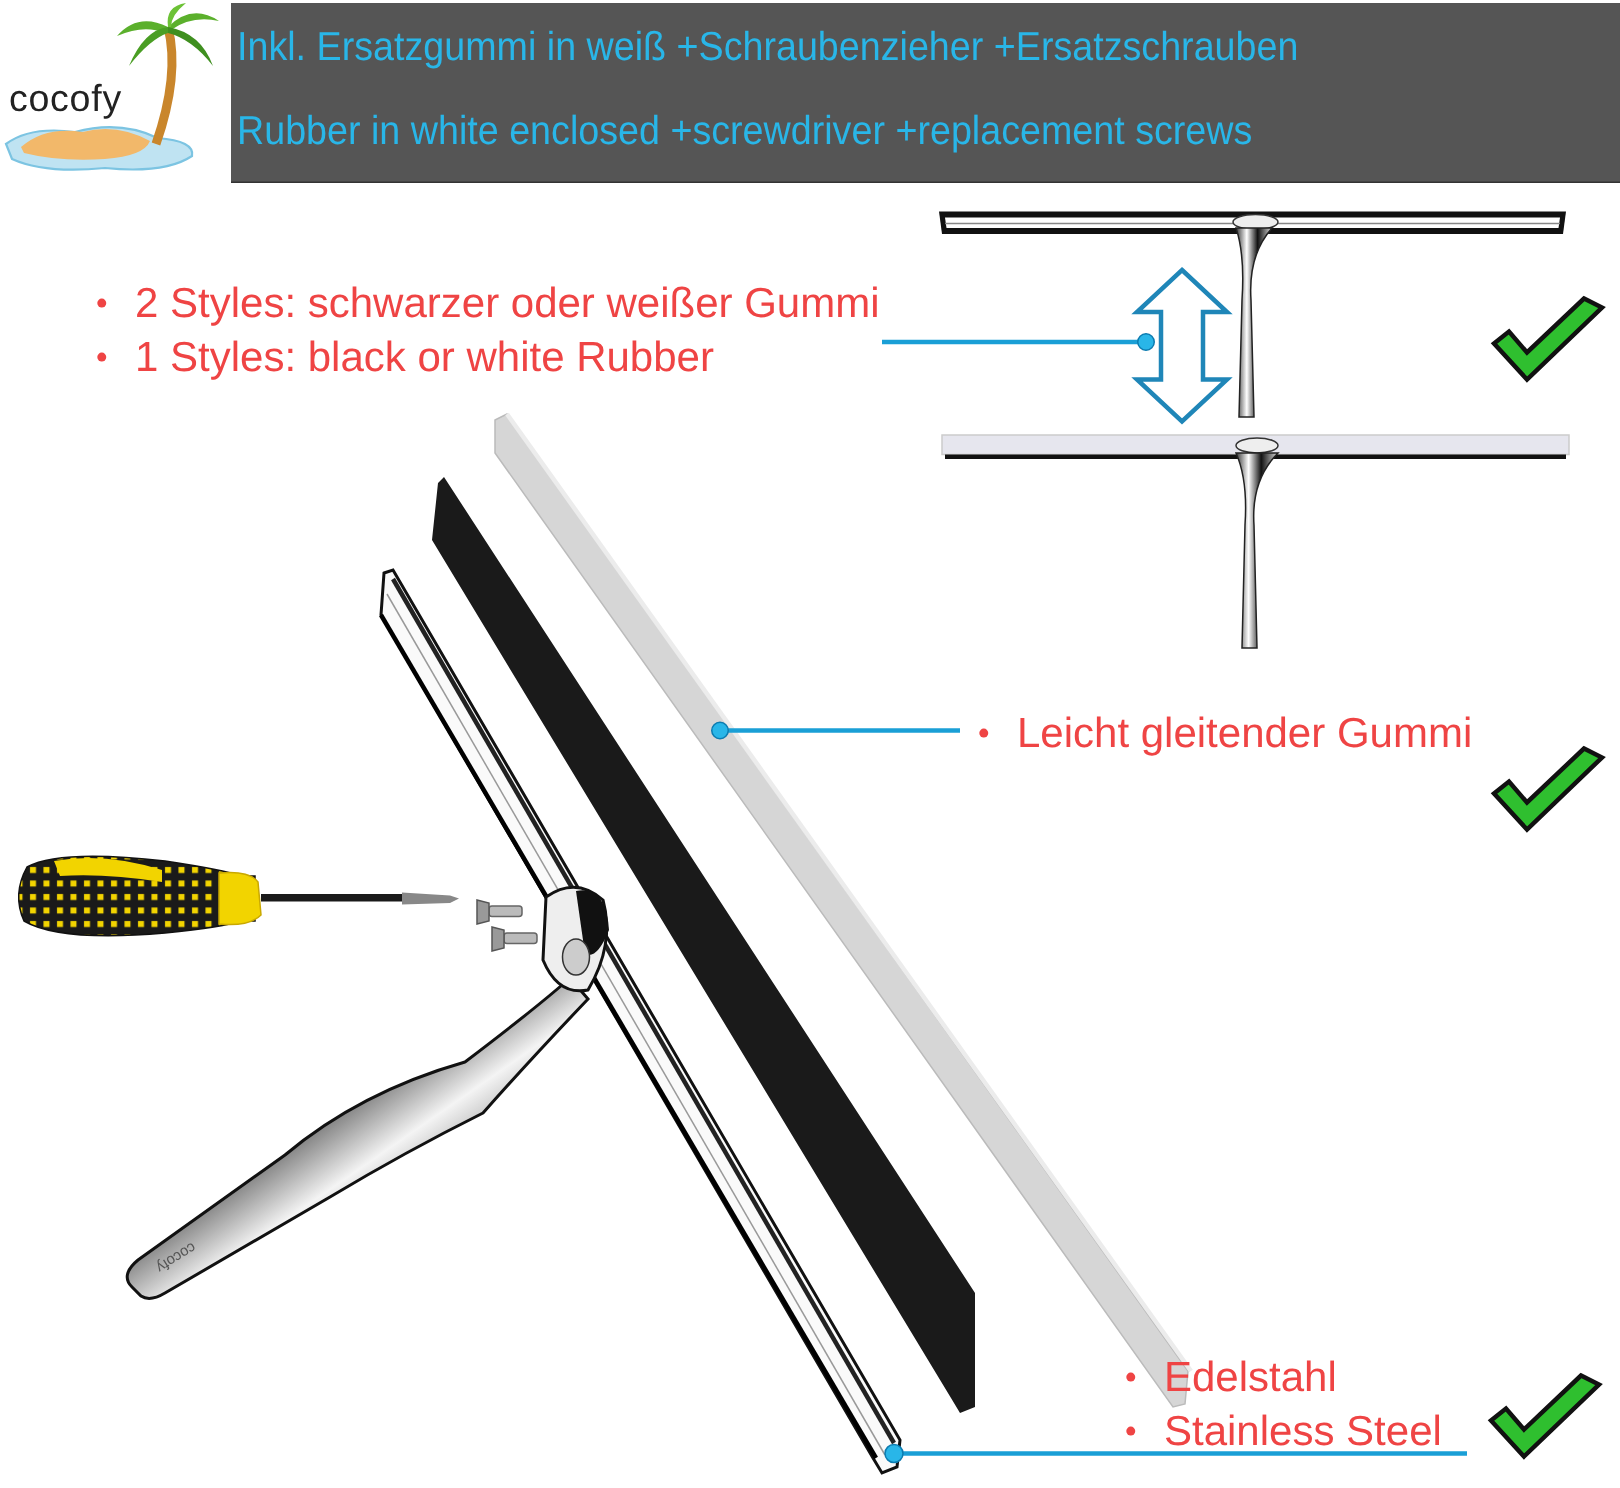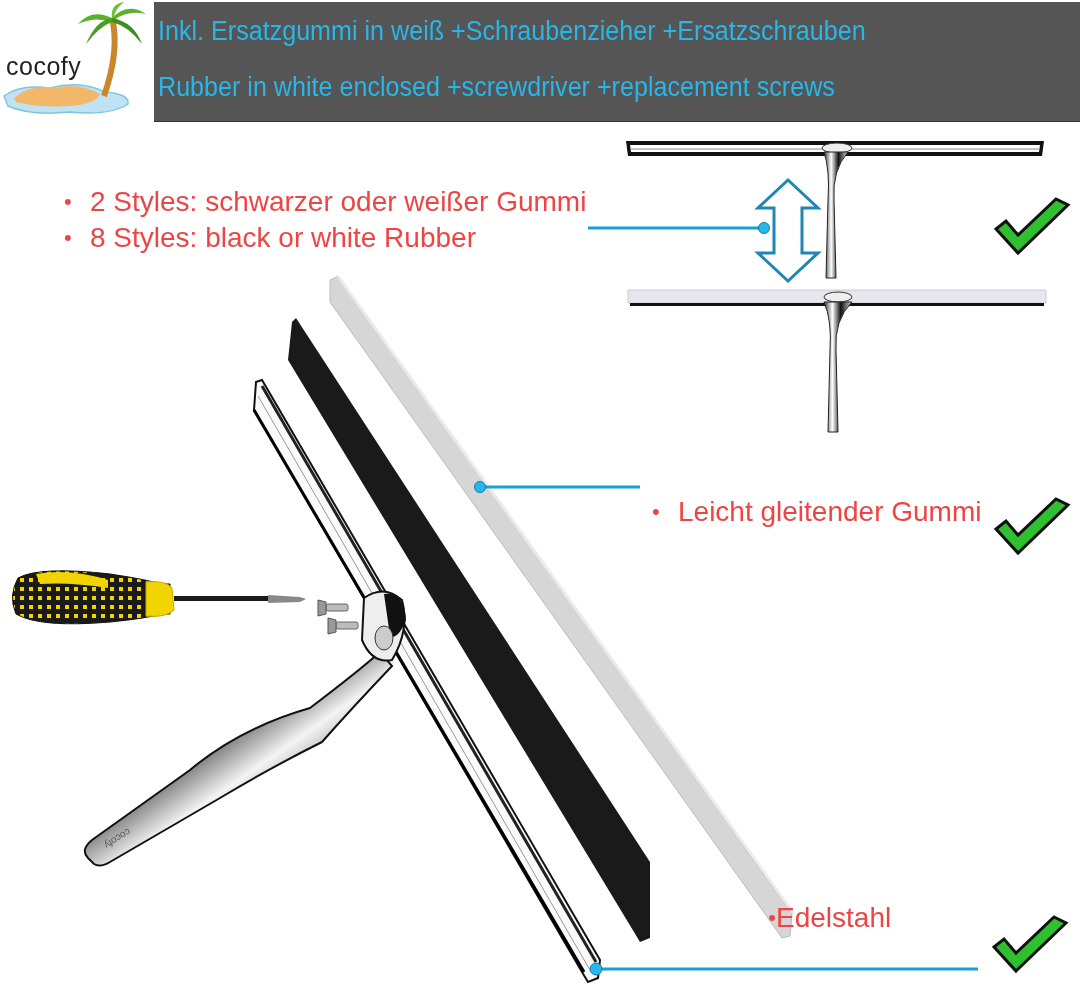--- a/index.html
+++ b/index.html
@@ -126,31 +126,32 @@
 
   <line x1="480" y1="487" x2="640" y2="487" stroke="#1a9fd6" stroke-width="3"></line>
   <circle cx="480" cy="487" r="5.5" fill="#29b6e8" stroke="#0d7cb0"></circle>
 
   <line x1="596" y1="969" x2="978" y2="969" stroke="#1a9fd6" stroke-width="3"></line>
   <circle cx="596" cy="969" r="6" fill="#29b6e8" stroke="#0d7cb0"></circle>
 </svg>
 
 <div class="abs bullets" style="left:64px;top:184px;">
   <div class="row">2 Styles: schwarzer oder weißer Gummi</div>
-  <div class="row">8 Styles: black or white Rubber</div>
+  <div class="row">1 Styles: black or white Rubber</div>
 </div>
 <svg class="abs check" style="left:992px;top:197px" viewBox="0 0 80 62">
   <path d="M4 32 L26 56 L76 8 L64 2 L26 38 L14 24 Z" fill="#2fbf2f" stroke="#111" stroke-width="3" stroke-linejoin="miter"></path>
 </svg>
 
-<div class="abs bullets" style="left:652px;top:494px;">
+<div class="abs bullets" style="left:652px;top:471px;">
   <div class="row">Leicht gleitender Gummi</div>
 </div>
 <svg class="abs check" style="left:992px;top:497px" viewBox="0 0 80 62">
   <path d="M4 32 L26 56 L76 8 L64 2 L26 38 L14 24 Z" fill="#2fbf2f" stroke="#111" stroke-width="3"></path>
 </svg>
 
-<div class="abs bullets" style="left:750px;top:900px;text-align:right;">
+<div class="abs bullets" style="left:750px;top:900px;">
   <div class="row">Edelstahl</div>
+  <div class="row">Stainless Steel</div>
 </div>
 <svg class="abs check" style="left:990px;top:915px" viewBox="0 0 80 62">
   <path d="M4 32 L26 56 L76 8 L64 2 L26 38 L14 24 Z" fill="#2fbf2f" stroke="#111" stroke-width="3"></path>
 </svg>
 
 </body></html>

